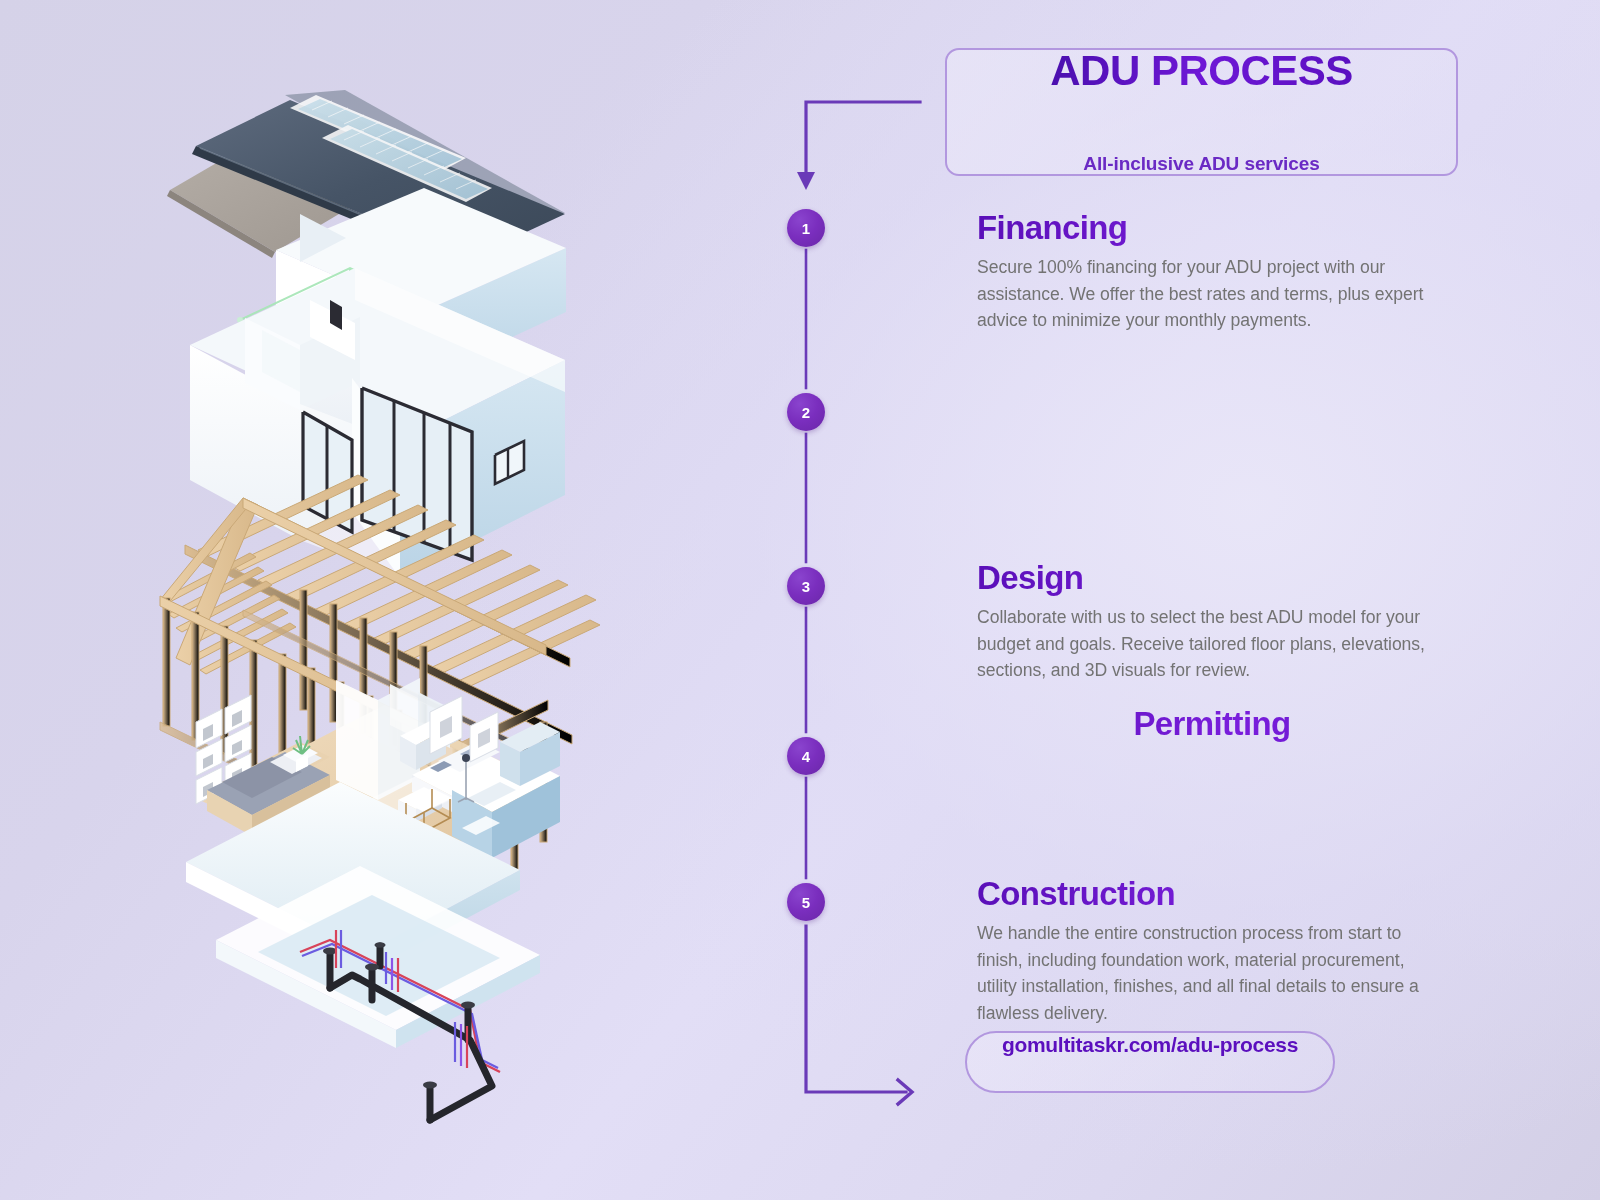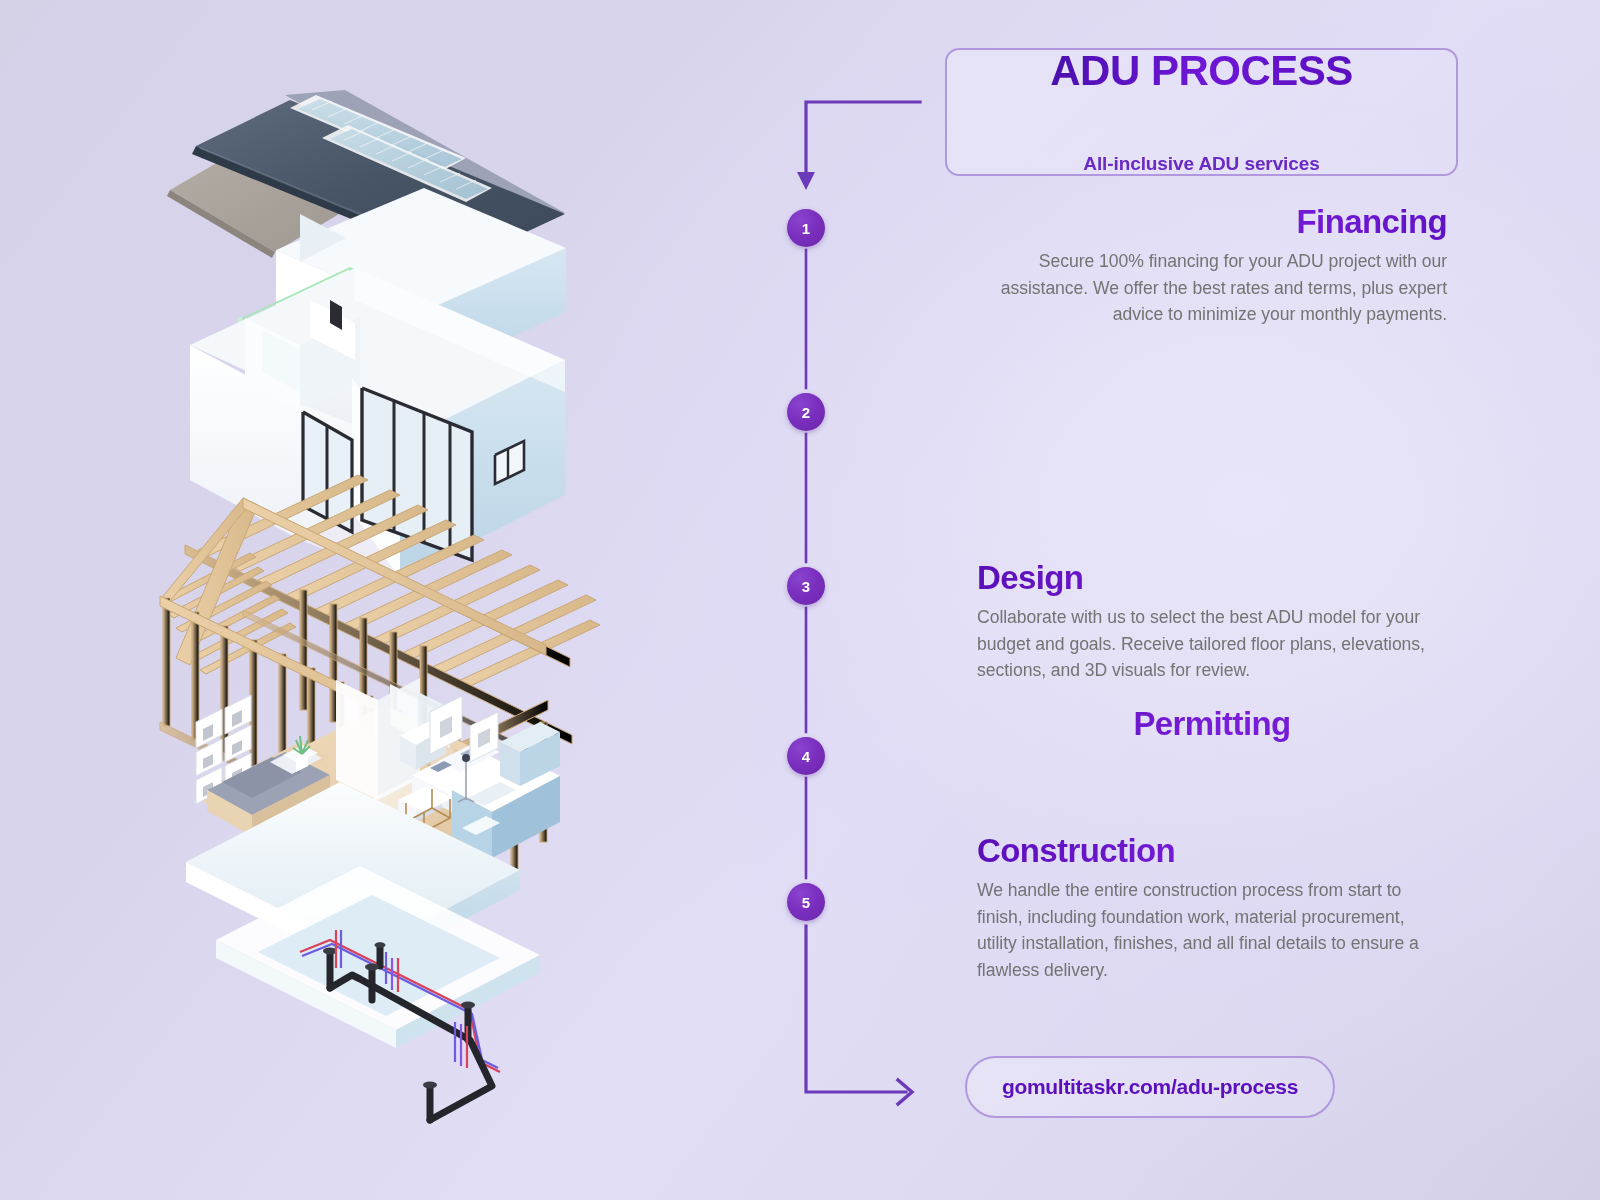--- a/index.html
+++ b/index.html
@@ -114,27 +114,26 @@
   .step-body {
     margin-top: 7px;
     font-size: 17.6px;
     line-height: 1.52;
     color: #737373;
     letter-spacing: -0.05px;
   }
 
   .url-pill {
     position: absolute;
-    left: 20px; top: 1056px;
+    left: 20px; top: 1031px;
     width: 370px; height: 62px;
     border: 2px solid #B297DF;
     border-radius: 31px;
     background: linear-gradient(135deg, rgba(239,236,251,0.50) 0%, rgba(229,225,247,0.30) 100%);
     display: flex;
-    align-items: center;
     justify-content: center;
   }
   .url-text {
     font-size: 21px;
     font-weight: bold;
     color: #5B0FBE;
     letter-spacing: -0.3px;
   }
 </style>
 </head>
@@ -547,36 +546,36 @@
     </div>
   </div>
 
   <div class="content">
 
     <div class="title-card">
       <div class="title-main">ADU PROCESS</div>
       <div class="title-sub">All-inclusive ADU services</div>
     </div>
 
-    <div class="step" style="top:204px;text-align:right;">
+    <div class="step" style="top:210px;">
       <div class="step-title">Financing</div>
       <div class="step-body">Secure 100% financing for your ADU project with our assistance. We offer the best rates and terms, plus expert advice to minimize your monthly payments.</div>
     </div>
 
 
     <div class="step" style="top:560px;">
       <div class="step-title">Design</div>
       <div class="step-body">Collaborate with us to select the best ADU model for your budget and goals. Receive tailored floor plans, elevations, sections, and 3D visuals for review.</div>
     </div>
 
     <div class="step" style="top:706px;text-align:center;">
       <div class="step-title">Permitting</div>
     </div>
 
-    <div class="step" style="top:833px;">
+    <div class="step" style="top:876px;">
       <div class="step-title">Construction</div>
       <div class="step-body">We handle the entire construction process from start to finish, including foundation work, material procurement, utility installation, finishes, and all final details to ensure a flawless delivery.</div>
     </div>
 
     <div class="url-pill">
       <span class="url-text">gomultitaskr.com/adu-process</span>
     </div>
 
   </div>
 </div>

